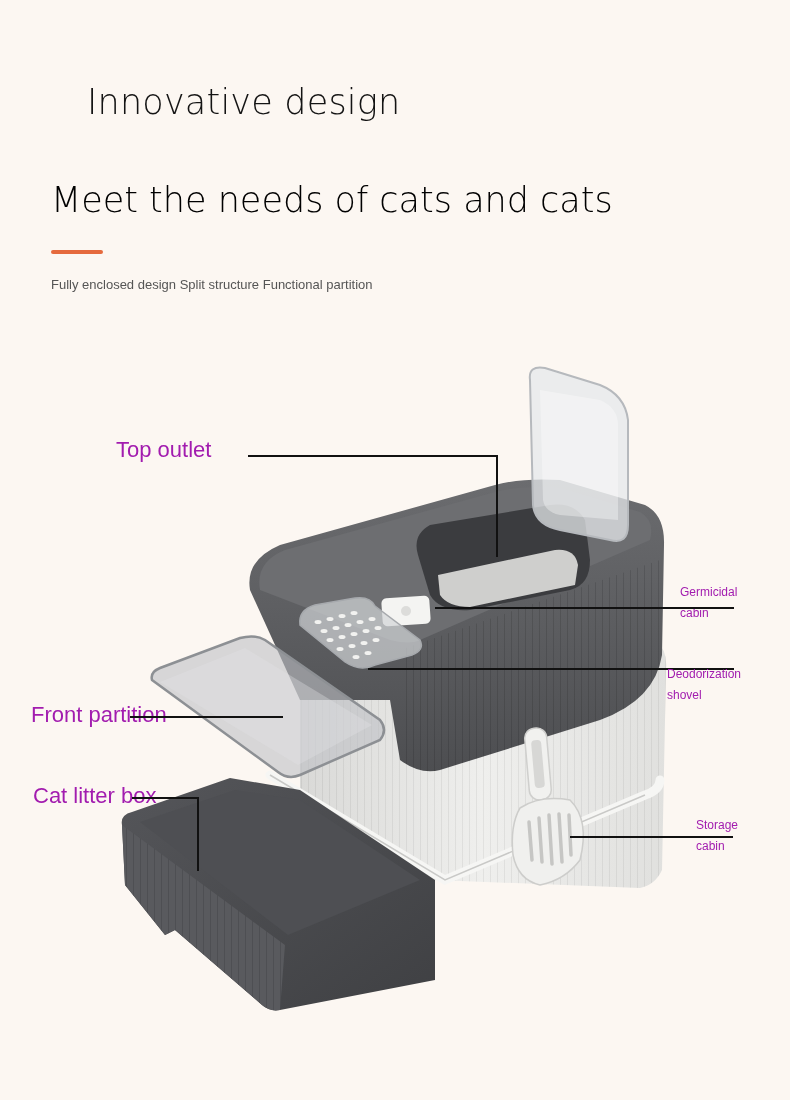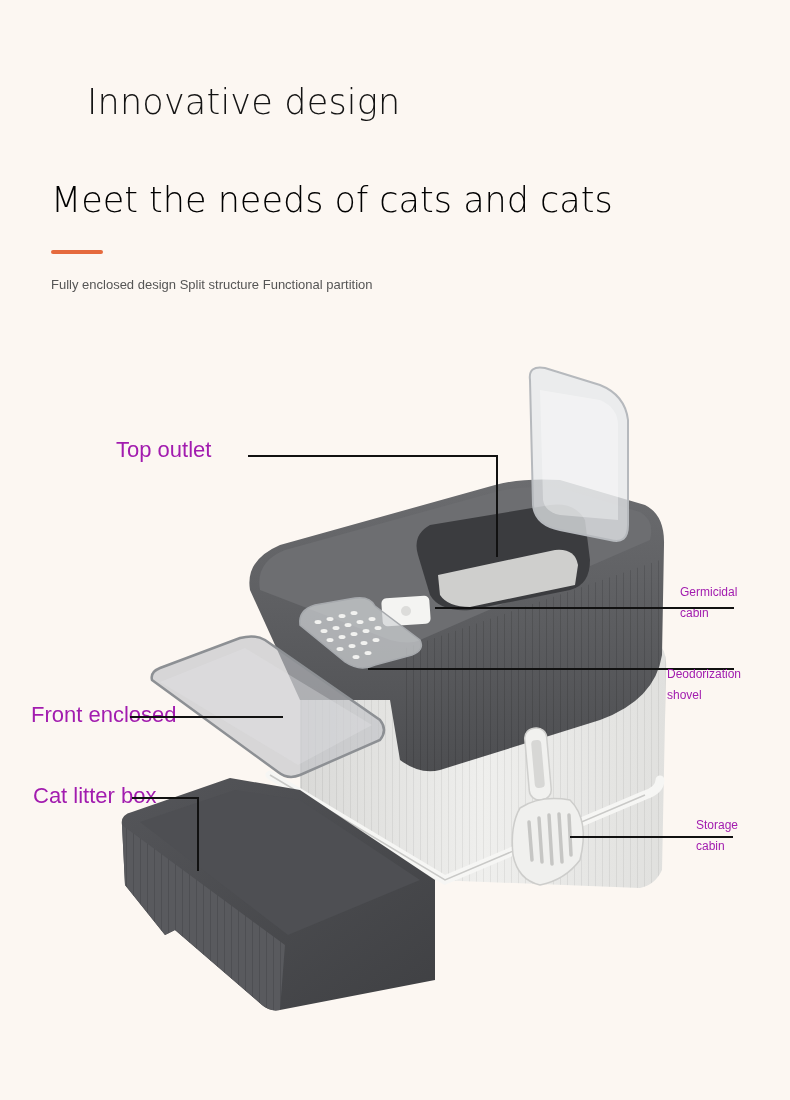--- a/index.html
+++ b/index.html
@@ -160,21 +160,21 @@
   <div>cabin</div>
 </div>
 <div class="leader" style="left:435px; top:607px; width:299px; height:1.5px;"></div>
 
 <div class="leader" style="left:368px; top:668px; width:366px; height:1.5px;"></div>
 <div class="label small" style="left:667px; top:664px;">
   <div>Deodorization</div>
   <div>shovel</div>
 </div>
 
-<div class="label" style="left:31px; top:704px;">Front enclosed</div>
+<div class="label" style="left:31px; top:704px;">Front partition</div>
 <div class="leader" style="left:130px; top:716px; width:153px; height:1.5px;"></div>
 
 <div class="label" style="left:33px; top:785px;">Cat litter box</div>
 <div class="leader" style="left:132px; top:797px; width:67px; height:1.5px;"></div>
 <div class="leader" style="left:197px; top:797px; width:1.5px; height:74px;"></div>
 
 <div class="label small" style="left:696px; top:815px;">
   <div>Storage</div>
   <div>cabin</div>
 </div>

